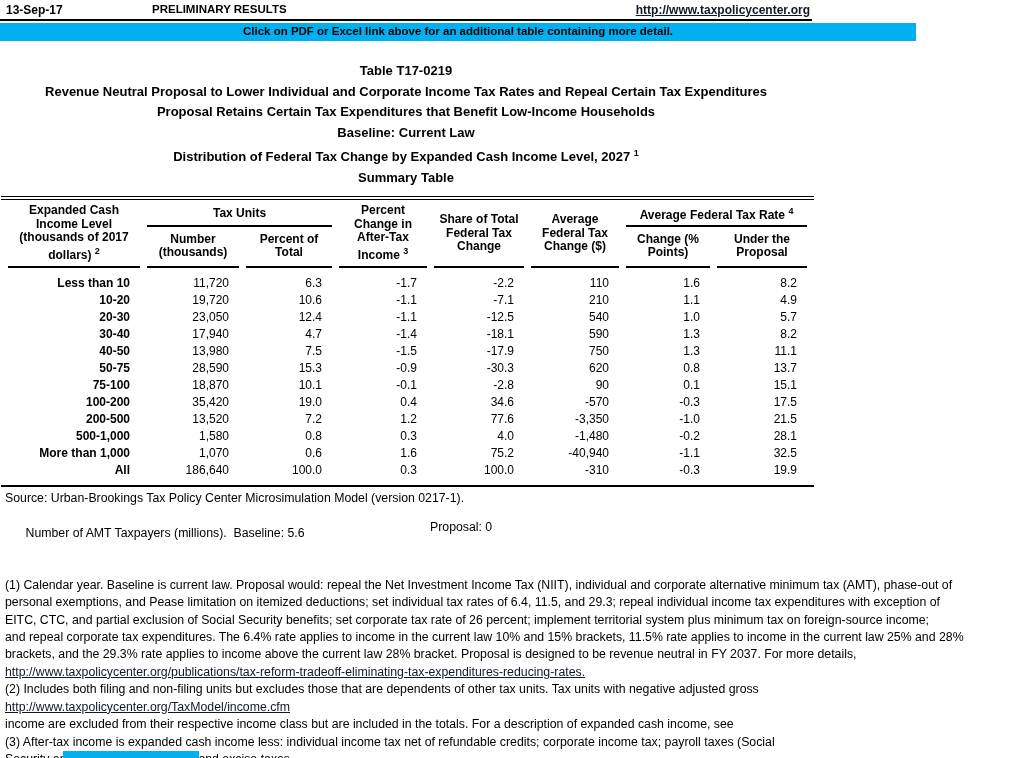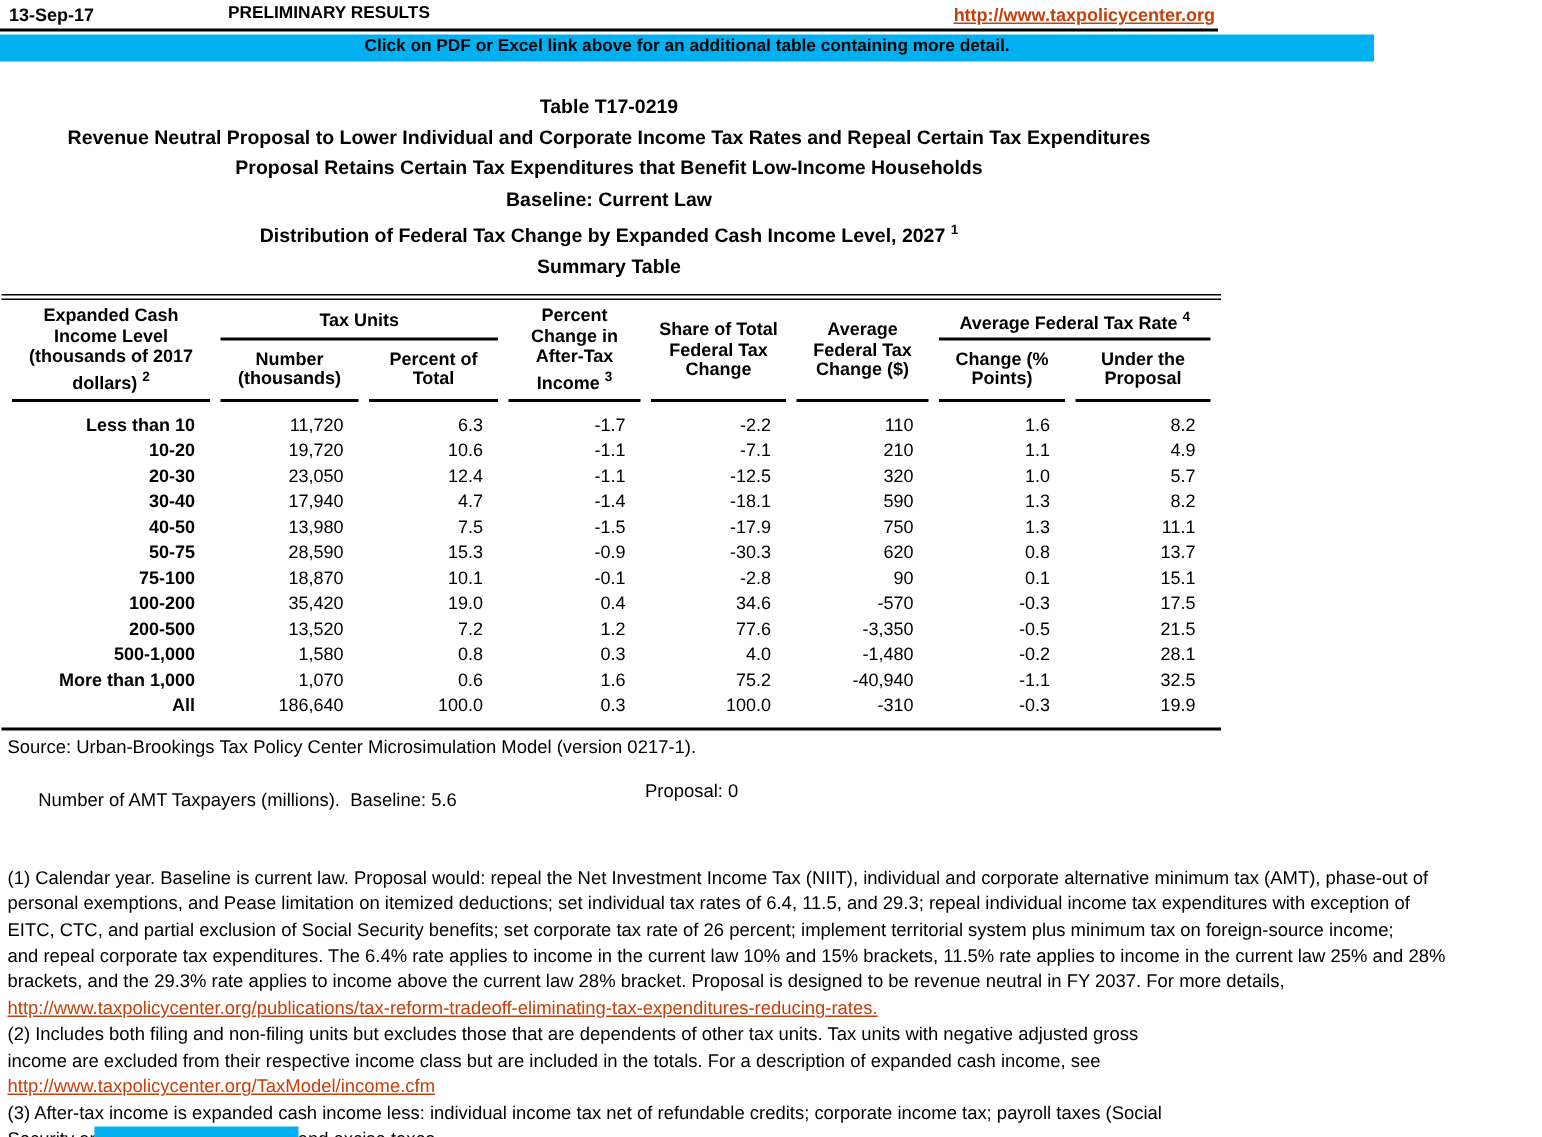--- a/index.html
+++ b/index.html
@@ -4,21 +4,21 @@
 <style>
   html,body{margin:0;padding:0;background:#fff;}
   .page{position:relative;width:1028px;height:758px;background:#ffffff;overflow:hidden;
         font-family:"Liberation Sans","DejaVu Sans",sans-serif;color:#000;}
   
   .doc-head{width:812px;box-sizing:border-box;display:flex;align-items:flex-start;
             padding:3px 2px 2px 6px;border-bottom:2px solid #000;font-size:12px;font-weight:bold;justify-content:space-between;}
   .doc-head .date{width:146px;}
   .doc-head .status{font-size:11.5px;}
   .doc-head .site{margin-left:auto;}
-  .link{color:#c2410c;text-decoration:underline;cursor:pointer;}
+  .link{color:#0f172a;text-decoration:underline;cursor:pointer;}
   .banner{width:916px;margin-top:2px;background:#00B0F0;text-align:center;
           font-weight:bold;font-size:11.5px;padding:2px 0 3px;line-height:13px;}
   
   .titles{width:812px;margin-top:20px;text-align:center;font-weight:bold;font-size:13px;}
   .titles div{line-height:20.5px;white-space:nowrap;}
   sup{font-size:9px;}
   
   .tablewrap{width:813px;box-sizing:border-box;margin-top:8px;margin-left:1px;
              border-top:4px double #000;border-bottom:2px solid #000;padding:1px 0 6px;}
   table{border-collapse:separate;border-spacing:7px 0;table-layout:fixed;width:100%;font-size:12px;}
@@ -105,21 +105,21 @@
             <td>210</td>
             <td>1.1</td>
             <td>4.9</td>
           </tr>
           <tr>
             <td class="rowlabel">20-30</td>
             <td>23,050</td>
             <td>12.4</td>
             <td>-1.1</td>
             <td>-12.5</td>
-            <td>320</td>
+            <td>540</td>
             <td>1.0</td>
             <td>5.7</td>
           </tr>
           <tr>
             <td class="rowlabel">30-40</td>
             <td>17,940</td>
             <td>4.7</td>
             <td>-1.4</td>
             <td>-18.1</td>
             <td>590</td>
@@ -166,21 +166,21 @@
             <td>-0.3</td>
             <td>17.5</td>
           </tr>
           <tr>
             <td class="rowlabel">200-500</td>
             <td>13,520</td>
             <td>7.2</td>
             <td>1.2</td>
             <td>77.6</td>
             <td>-3,350</td>
-            <td>-0.5</td>
+            <td>-1.0</td>
             <td>21.5</td>
           </tr>
           <tr>
             <td class="rowlabel">500-1,000</td>
             <td>1,580</td>
             <td>0.8</td>
             <td>0.3</td>
             <td>4.0</td>
             <td>-1,480</td>
             <td>-0.2</td>
@@ -217,22 +217,22 @@
       <span class="proposal">Proposal: 0</span>
     </div>
     <div>
         <div class="f-line">(1) Calendar year. Baseline is current law. Proposal would: repeal the Net Investment Income Tax (NIIT), individual and corporate alternative minimum tax (AMT), phase-out of</div>
         <div class="f-line">personal exemptions, and Pease limitation on itemized deductions; set individual tax rates of 6.4, 11.5, and 29.3; repeal individual income tax expenditures with exception of</div>
         <div class="f-line">EITC, CTC, and partial exclusion of Social Security benefits; set corporate tax rate of 26 percent; implement territorial system plus minimum tax on foreign-source income;</div>
         <div class="f-line">and repeal corporate tax expenditures. The 6.4% rate applies to income in the current law 10% and 15% brackets, 11.5% rate applies to income in the current law 25% and 28%</div>
         <div class="f-line">brackets, and the 29.3% rate applies to income above the current law 28% bracket. Proposal is designed to be revenue neutral in FY 2037. For more details,</div>
         <div class="f-line"><a class="link" href="#">http://www.taxpolicycenter.org/publications/tax-reform-tradeoff-eliminating-tax-expenditures-reducing-rates.</a></div>
         <div class="f-line">(2) Includes both filing and non-filing units but excludes those that are dependents of other tax units. Tax units with negative adjusted gross</div>
+        <div class="f-line"><a class="link" href="#">http://www.taxpolicycenter.org/TaxModel/income.cfm</a></div>
         <div class="f-line">income are excluded from their respective income class but are included in the totals. For a description of expanded cash income, see</div>
-        <div class="f-line"><a class="link" href="#">http://www.taxpolicycenter.org/TaxModel/income.cfm</a></div>
         <div class="f-line">(3) After-tax income is expanded cash income less: individual income tax net of refundable credits; corporate income tax; payroll taxes (Social</div>
         <div class="f-line">Security and Medicare); estate tax; and excise taxes.</div>
       </div>
   </div>
 
   <div class="bottom-strip"></div>
 
 </div>
 
 </body></html>

